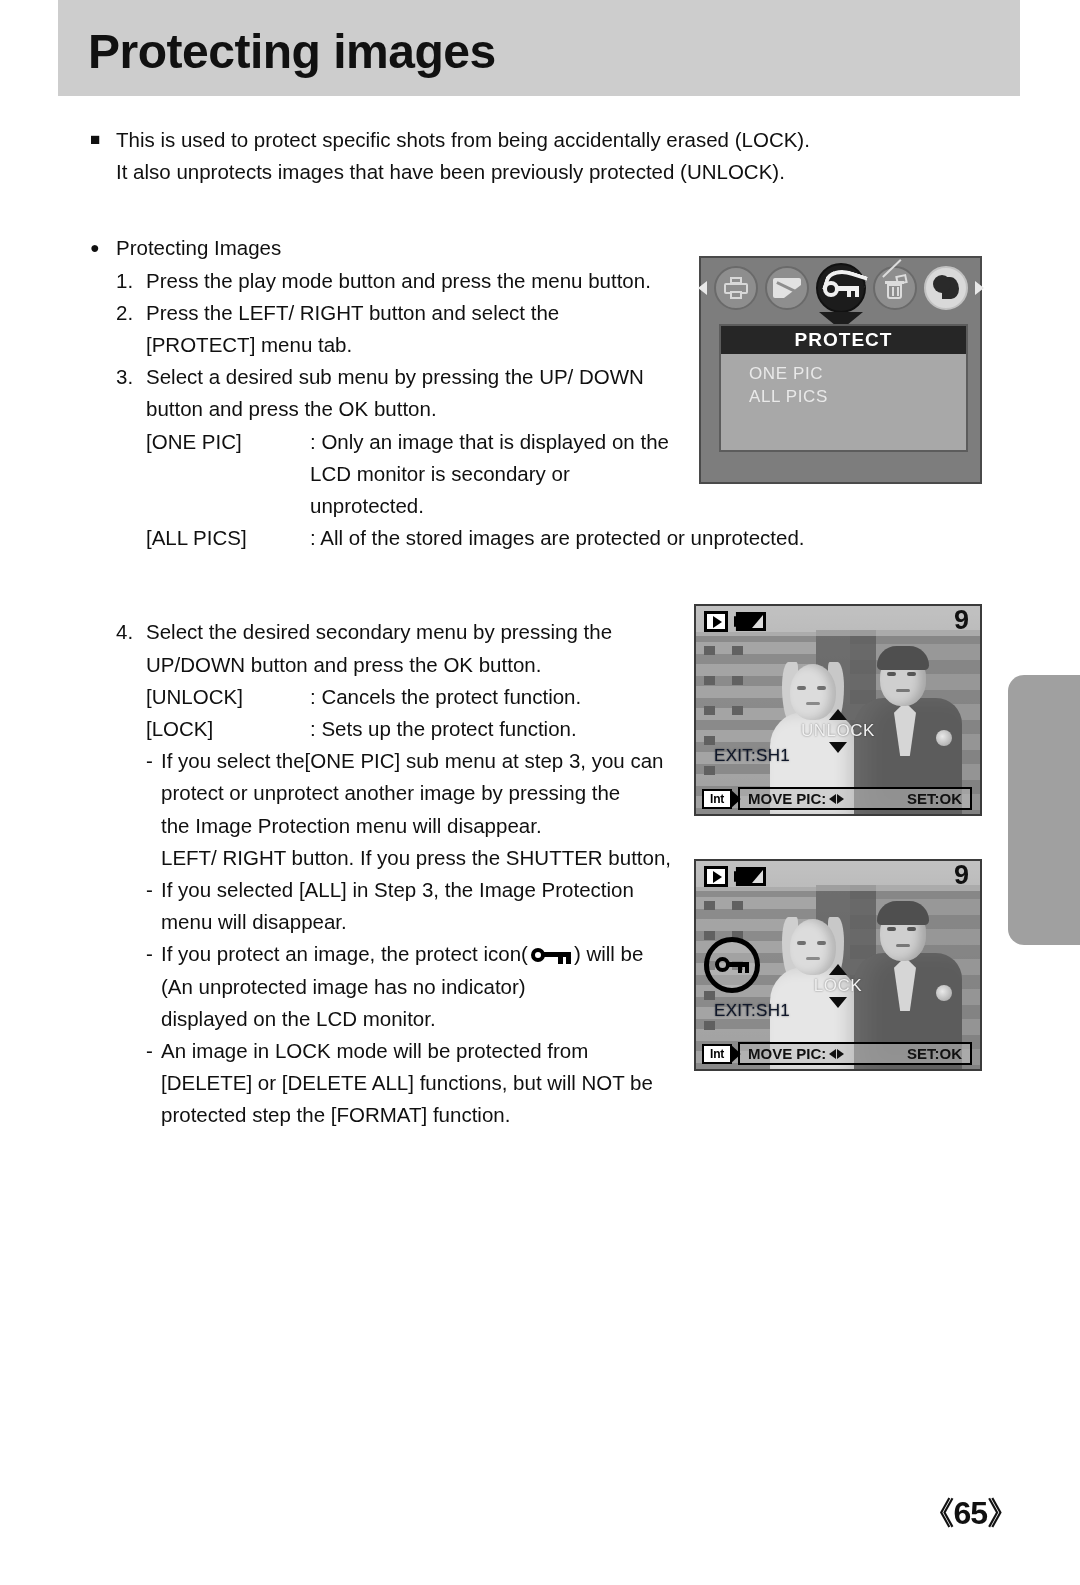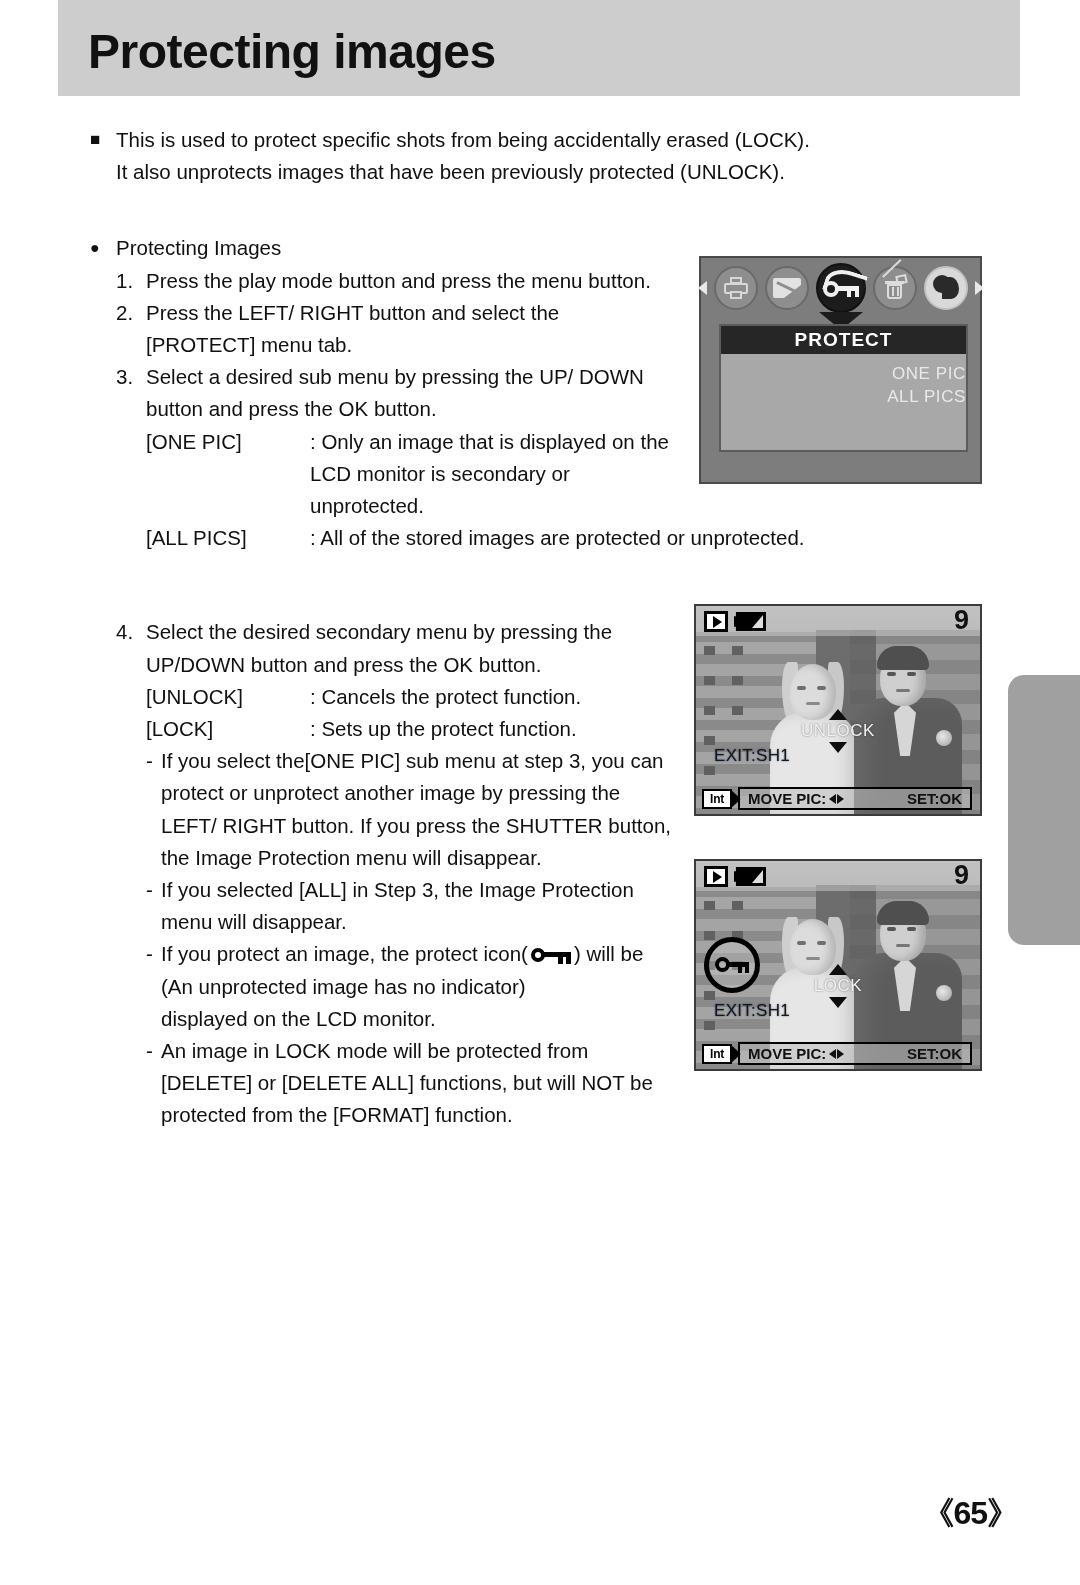--- a/index.html
+++ b/index.html
@@ -149,21 +149,20 @@
   
   .lcd-menu {
     position: absolute;
     left: 699px;
     top: 256px;
     width: 283px;
     height: 228px;
     background: #7d7d7d;
     border: 2px solid #4a4a4a;
     box-sizing: border-box;
-    text-align: right;
   }
   .tabrow {
     position: absolute;
     left: 0; top: 2px;
     width: 100%;
     height: 56px;
     display: flex;
     align-items: center;
     justify-content: center;
     gap: 7px;
@@ -769,22 +768,22 @@
     <div class="defrow">
       <div class="term">[LOCK]</div>
       <div class="desc">: Sets up the protect function.</div>
     </div>
 
     <div class="dashrow">
       <span class="dash">-</span>
       <div class="dtext">If you select the[ONE PIC] sub menu at step 3, you can</div>
     </div>
     <div class="dashcont">protect or unprotect another image by pressing the</div>
+    <div class="dashcont">the Image Protection menu will disappear.</div>
     <div class="dashcont">LEFT/ RIGHT button. If you press the SHUTTER button,</div>
-    <div class="dashcont">the Image Protection menu will disappear.</div>
 
     <div class="dashrow">
       <span class="dash">-</span>
       <div class="dtext">If you selected [ALL] in Step 3, the Image Protection</div>
     </div>
     <div class="dashcont">menu will disappear.</div>
 
     <div class="dashrow">
       <span class="dash">-</span>
       <div class="dtext">
@@ -792,21 +791,21 @@
       </div>
     </div>
     <div class="dashcont">(An unprotected image has no indicator)</div>
     <div class="dashcont">displayed on the LCD monitor.</div>
 
     <div class="dashrow">
       <span class="dash">-</span>
       <div class="dtext">An image in LOCK mode will be protected from</div>
     </div>
     <div class="dashcont">[DELETE] or [DELETE ALL] functions, but will NOT be</div>
-    <div class="dashcont">protected from the [FORMAT] function.</div>
+    <div class="dashcont">protected step the [FORMAT] function.</div>
   </div>
 
 </div>
 
 <div class="lcd-menu">
 
   <div class="tabrow">
     <div class="arrow-l"></div>
 
     <div class="tabicon">

